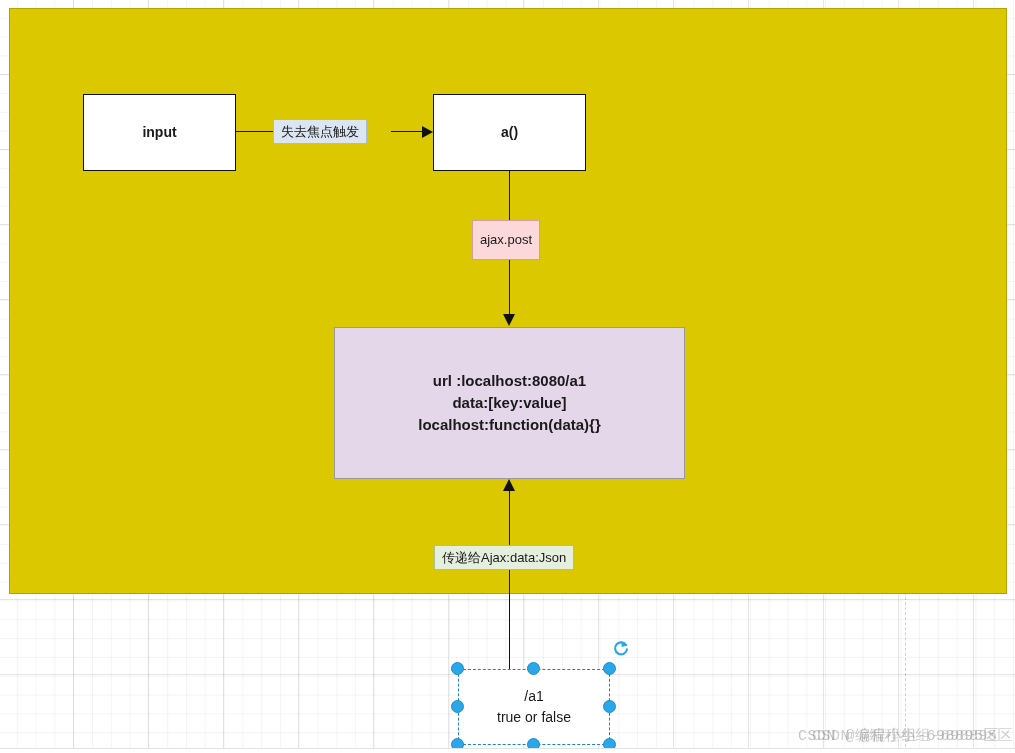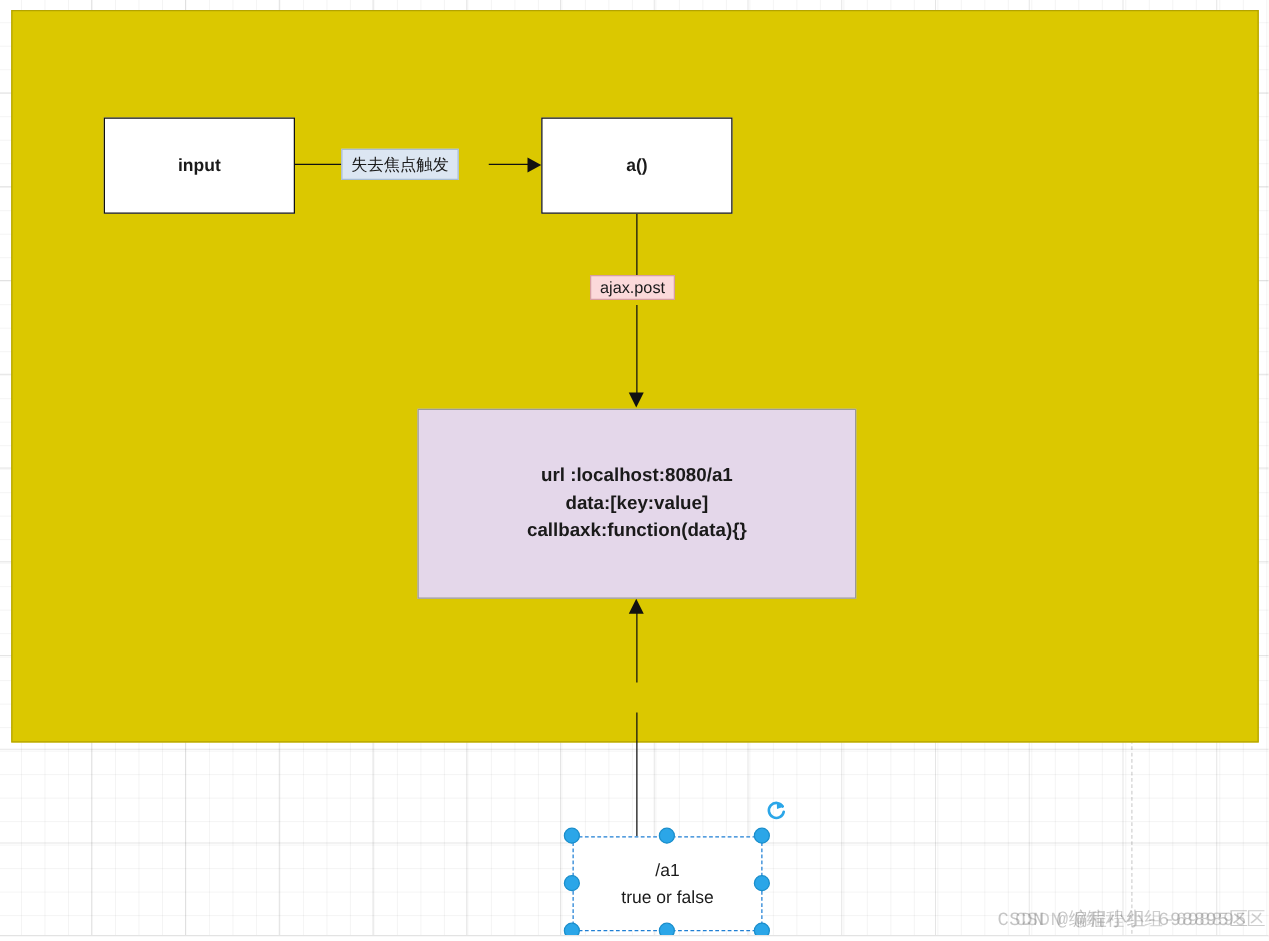--- a/index.html
+++ b/index.html
@@ -115,21 +115,21 @@
     padding: 2px 7px;
     color: #1a1a1a;
     line-height: 1.2;
   }
   #label-blur {
     left: 273px; top: 119px; height: 25px;
     background: #dce6f2;
     border: 1px solid #a7bcd4;
   }
   #label-ajax-post {
-    left: 472px; top: 220px; height: 20px;
+    left: 472px; top: 220px; height: 40px;
     background: #fbd9da;
     border: 1px solid #d79ea2;
   }
   #label-json {
     left: 434px; top: 545px; height: 25px;
     background: #e5efdd;
     border: 1px solid #a9bf95;
   }
 
   
@@ -278,31 +278,34 @@
     <span>input</span>
   </div>
 
   <div class="node node-white" id="node-a">
     <span>a()</span>
   </div>
 
   <div class="node" id="node-ajax-config">
     <span class="multi-line">url :localhost:8080/a1
 data:[key:value]
-callbaxk:function(data){}</span>
+localhost:function(data){}</span>
   </div>
 
   <div class="edge-label" id="label-blur">
     <span>失去焦点触发</span>
   </div>
 
   <div class="edge-label" id="label-ajax-post">
     <span>ajax.post</span>
   </div>
 
+  <div class="edge-label" id="label-json">
+    <span>传递给Ajax:data:Json</span>
+  </div>
 
   <div id="selection-wrap">
 
     <div id="node-selected">
       <span class="multi-line">/a1
 true or false</span>
     </div>
 
     <div class="handle h-nw"></div>
     <div class="handle h-n"></div>

